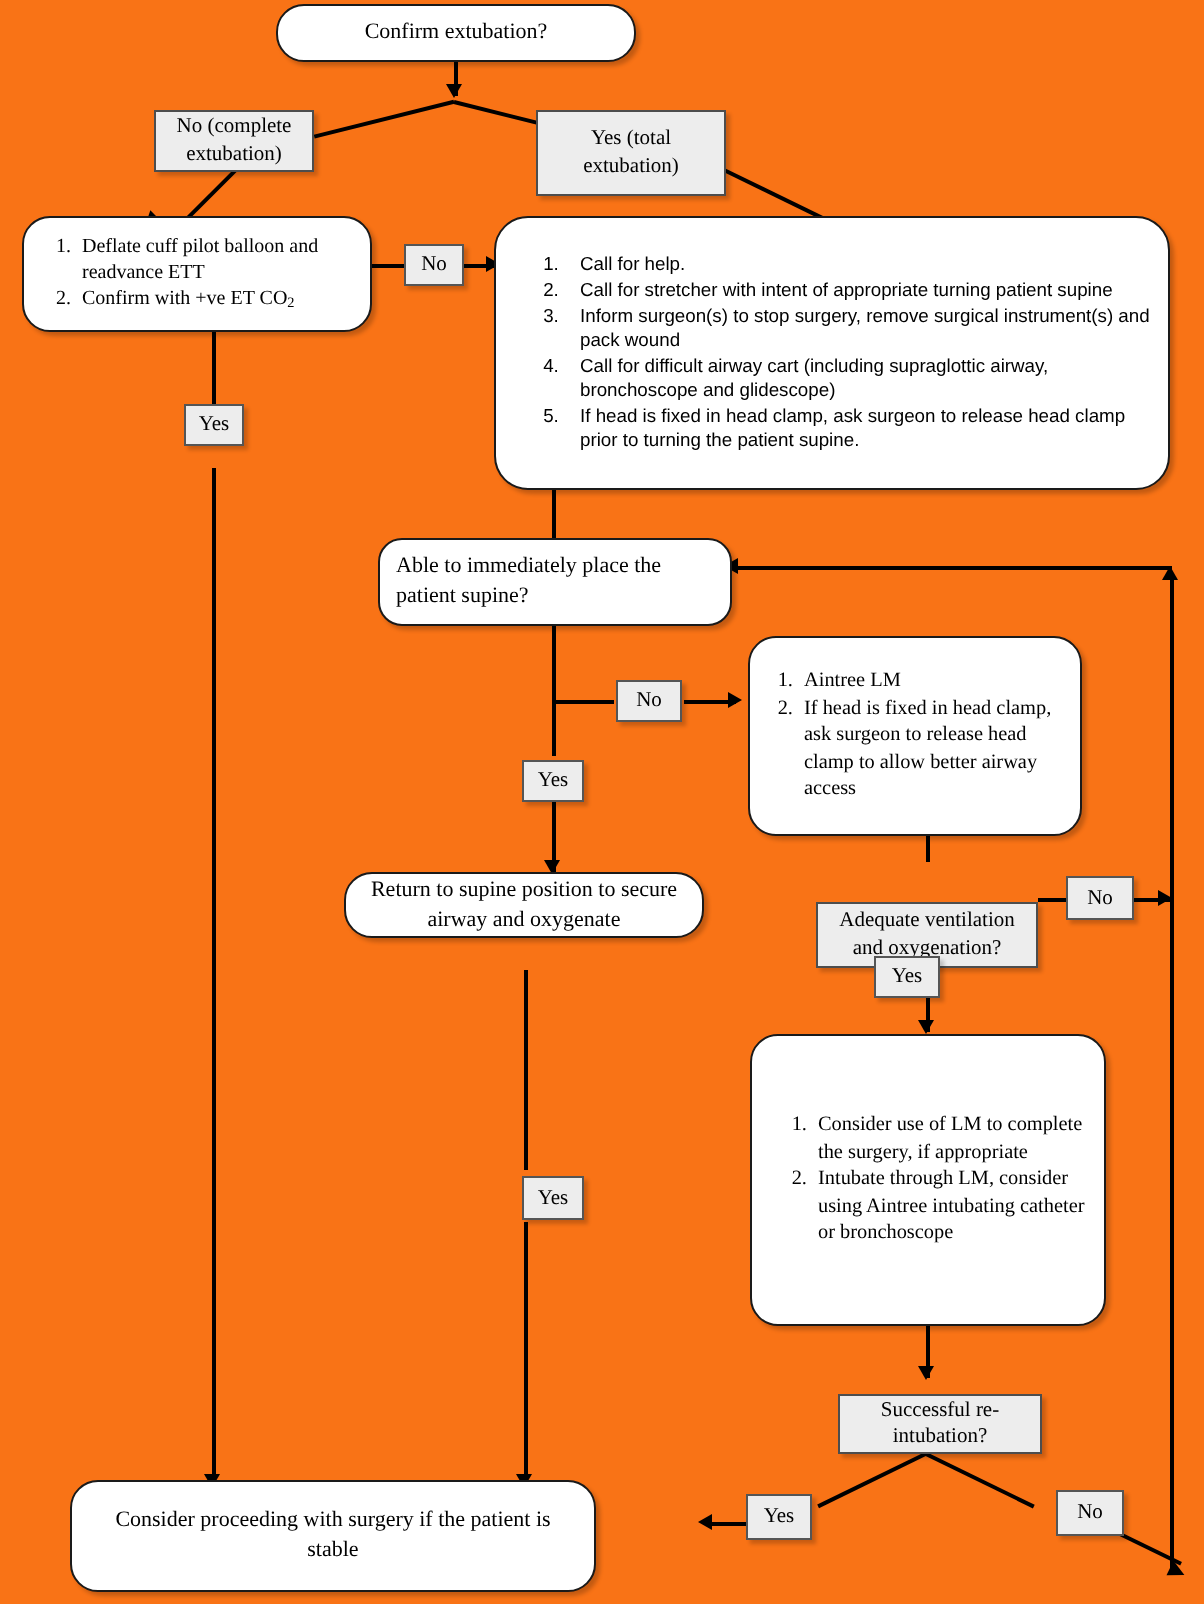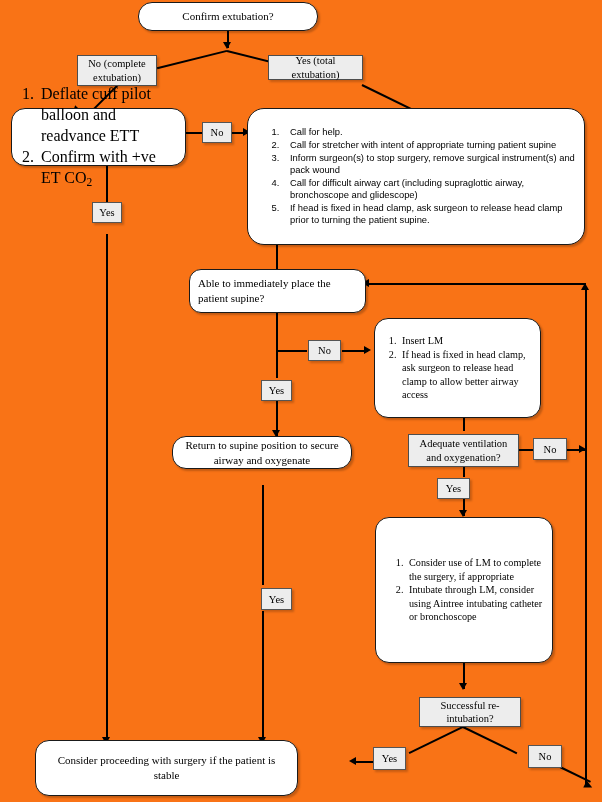--- a/index.html
+++ b/index.html
@@ -62,21 +62,21 @@
     font-size: 10.5px;
     color: #000;
     box-shadow: 2px 2px 2px rgba(0,0,0,0.20);
     z-index: 6;
   }
   
   ol.steps {
     margin: 0;
     padding: 0 6px 0 26px;
     text-align: left;
-    font-size: 16px;
+    font-size: 10px;
     line-height: 1.30;
   }
   ol.steps li {
     margin: 0 0 0.5px 0;
     padding-left: 3px;
   }
   .sans ol.steps, .sans {
     font-family: "Liberation Sans", "DejaVu Sans", sans-serif;
   }
   .sans ol.steps {
@@ -181,21 +181,21 @@
   <div class="arw arw-l" style="left:362px; top:279.3px;"></div>
 
   <div class="rbox" style="left:138px; top:2px; width:180px; height:29px;">
     <span class="boxtext">Confirm extubation?</span>
   </div>
 
   <div class="sbox" style="left:77px; top:55px; width:80px; height:31px;">
     <span class="boxtext">No (complete extubation)</span>
   </div>
 
-  <div class="sbox" style="left:268px; top:55px; width:95px; height:25px;justify-content:flex-end;">
+  <div class="sbox" style="left:268px; top:55px; width:95px; height:43px;justify-content:flex-end;">
     <span class="boxtext">Yes (total extubation)</span>
   </div>
 
   <div class="rbox left-align" style="left:11px; top:108px; width:175px; height:58px;">
     <ol class="steps">
       <li>Deflate cuff pilot balloon and readvance ETT</li>
       <li>Confirm with +ve ET CO<sub>2</sub></li>
     </ol>
   </div>
 
@@ -224,30 +224,30 @@
   <div class="label-chip" style="left:308px; top:340px; width:33px; height:21px;">
     <span>No</span>
   </div>
 
   <div class="label-chip" style="left:261px; top:380px; width:31px; height:21px;">
     <span>Yes</span>
   </div>
 
   <div class="rbox left-align" style="left:374px; top:318px; width:167px; height:100px;">
     <ol class="steps" style="padding-left:24px; font-size:10.2px;">
-      <li>Insert LM</li>
+      <li>Aintree LM</li>
       <li>If head is fixed in head clamp, ask surgeon to release head clamp to allow better airway access</li>
     </ol>
   </div>
 
   <div class="rbox" style="left:172px; top:436px; width:180px; height:33px;">
     <span class="boxtext">Return to supine position to secure airway and oxygenate</span>
   </div>
 
-  <div class="sbox" style="left:408px; top:434px; width:111px; height:33px;">
+  <div class="sbox" style="left:408px; top:451px; width:111px; height:33px;">
     <span class="boxtext">Adequate ventilation and oxygenation?</span>
   </div>
 
   <div class="label-chip" style="left:533px; top:438px; width:34px; height:22px;">
     <span>No</span>
   </div>
 
   <div class="label-chip" style="left:437px; top:478px; width:33px; height:21px;">
     <span>Yes</span>
   </div>

